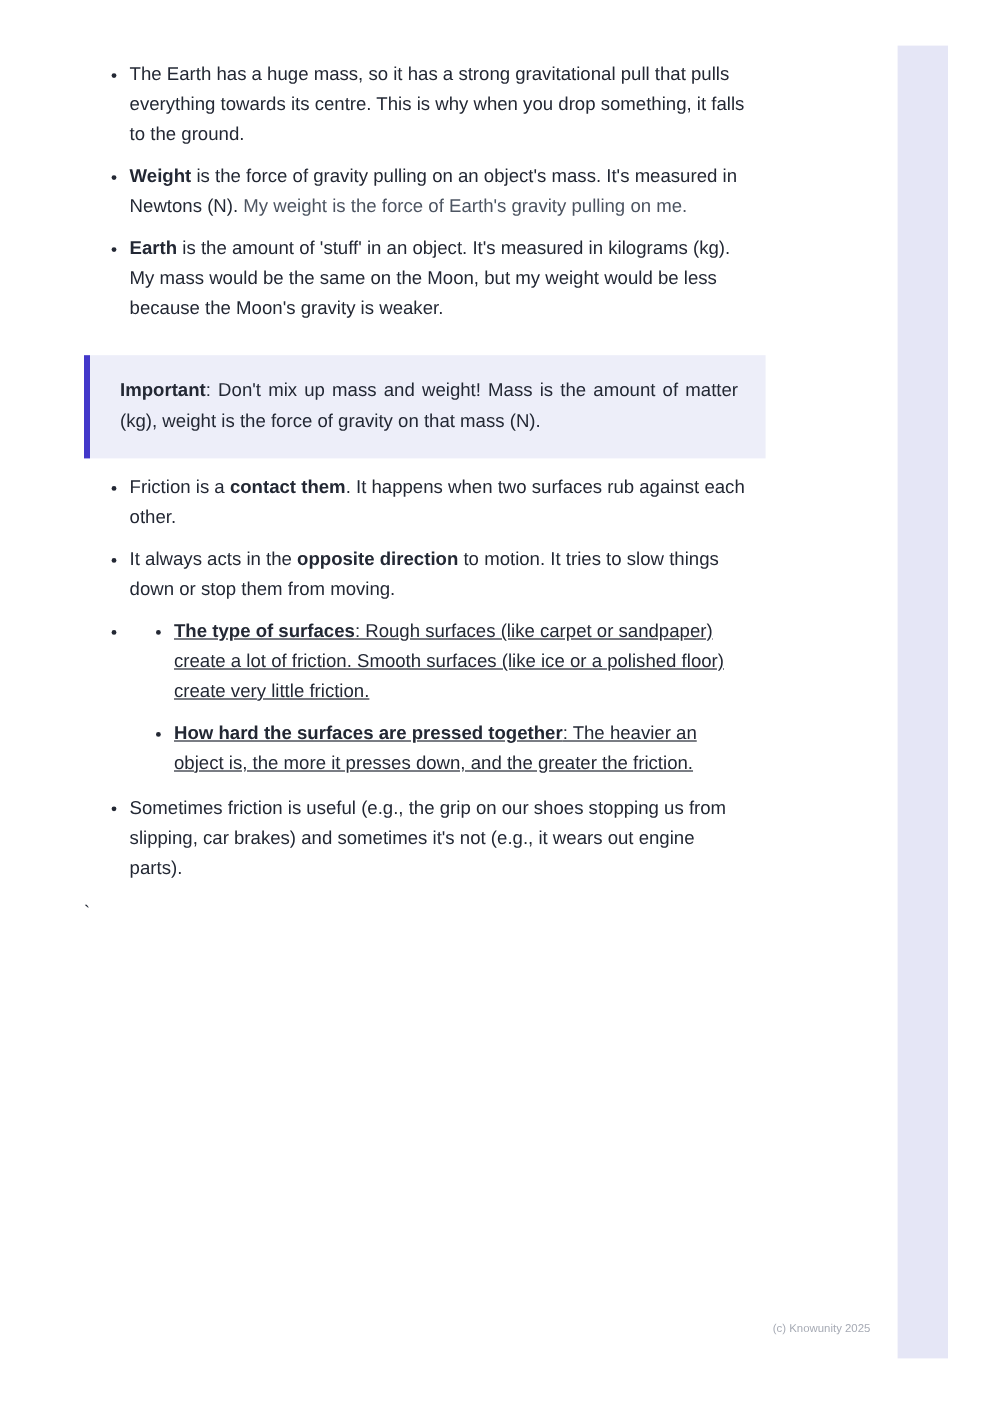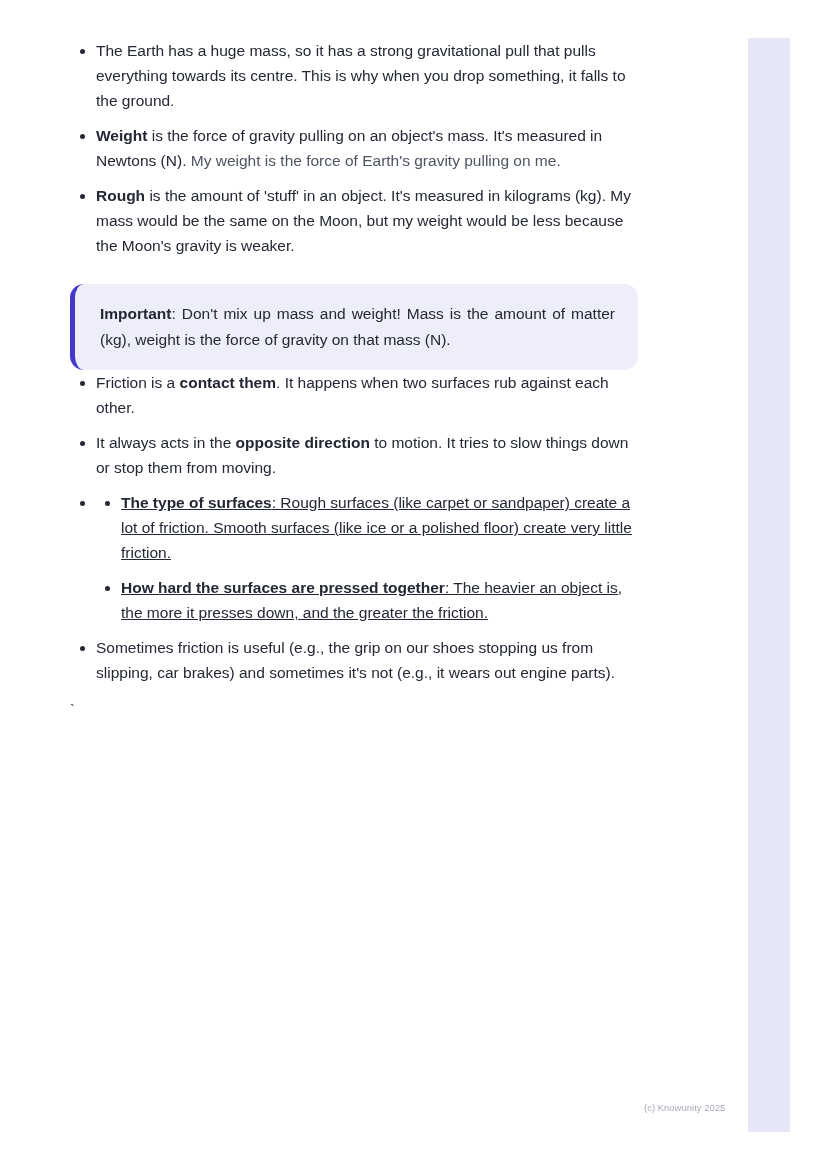--- a/index.html
+++ b/index.html
@@ -19,34 +19,33 @@
     font-family:"Liberation Sans", sans-serif;
   }
   .side-strip{
     position:absolute;left:748px;top:38px;width:42px;height:1094px;
     background:var(--side-strip);z-index:1;
   }
   .content{
     position:absolute;left:70px;top:38px;width:568px;z-index:2;
     font-size:15.5px;line-height:25px;
   }
-  ul.bullets{margin:0;padding-left:26px;list-style:disc;}
+  ul.bullets{margin:12px;padding-left:26px;list-style:disc;}
   ul.bullets > li{margin-bottom:10px;}
   ul.bullets ul.bullets{margin-top:9px;padding-left:25px;}
   ul.bullets ul.bullets > li{margin-bottom:10px;text-decoration:underline;}
   .seg-b{font-weight:700;}
   .seg-i{color:var(--muted-italic);}
   .callout{
     margin:26px 0 0 0;
     background:var(--callout-bg);
     border-left:5px solid var(--callout-border);
     padding:17px 23px 17px 25px;
     text-align:justify;
     line-height:26px;
-    border-radius:14px;
   }
   .section-heading{
     margin:32px 0 20px 0;
     color:var(--heading);
     font-size:20.5px;font-weight:700;line-height:24px;
   }
   .stray{
     margin-top:16px;
     font-size:15px;color:var(--text);line-height:18px;
   }
@@ -59,21 +58,21 @@
 </head>
 <body>
 
 <div class="side-strip"></div>
 
 <div class="content">
 
   <ul class="bullets">
     <li><span>The Earth has a huge mass, so it has a strong gravitational pull that pulls everything towards its centre. This is why when you drop something, it falls to the ground.</span></li>
     <li><span class="seg-b">Weight</span><span> is the force of gravity pulling on an object's mass. It's measured in Newtons (N). </span><span class="seg-i">My weight is the force of Earth's gravity pulling on me.</span></li>
-    <li><span class="seg-b">Rough</span><span> is the amount of 'stuff' in an object. It's measured in kilograms (kg). My mass would be the same on the Moon, but my weight would be less because the Moon's gravity is weaker.</span></li>
+    <li><span class="seg-b">Earth</span><span> is the amount of 'stuff' in an object. It's measured in kilograms (kg). My mass would be the same on the Moon, but my weight would be less because the Moon's gravity is weaker.</span></li>
   </ul>
 
   <div class="callout"><span class="seg-b">Important</span><span>: Don't mix up mass and weight! Mass is the amount of matter (kg), weight is the force of gravity on that mass (N).</span></div>
 
 
   <ul class="bullets">
     <li><span>Friction is a </span><span class="seg-b">contact them</span><span>. It happens when two surfaces rub against each other.</span></li>
     <li><span>It always acts in the </span><span class="seg-b">opposite direction</span><span> to motion. It tries to slow things down or stop them from moving.</span></li>
     <li>
       <ul class="bullets">

